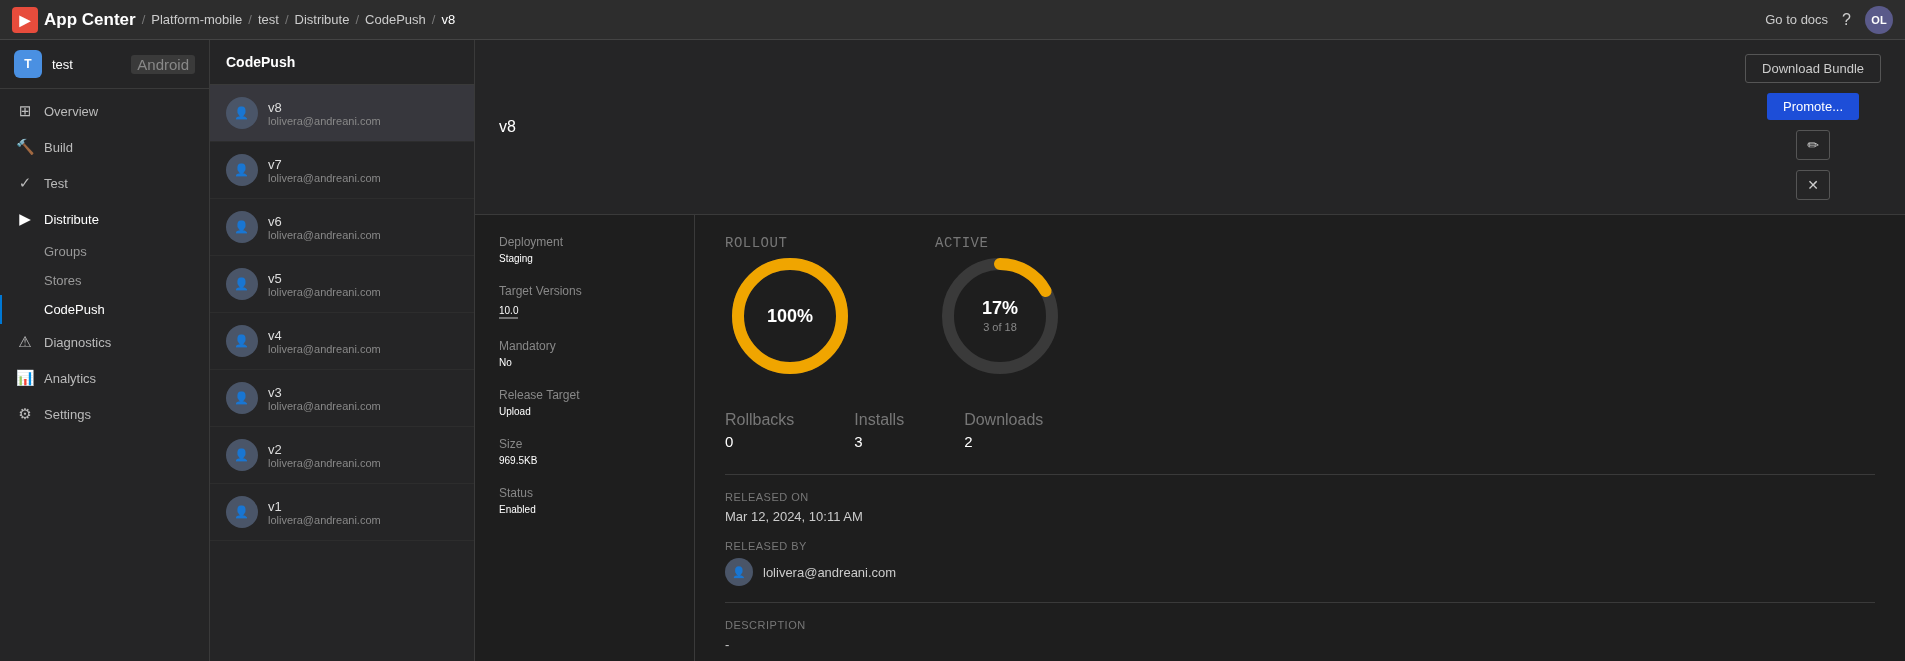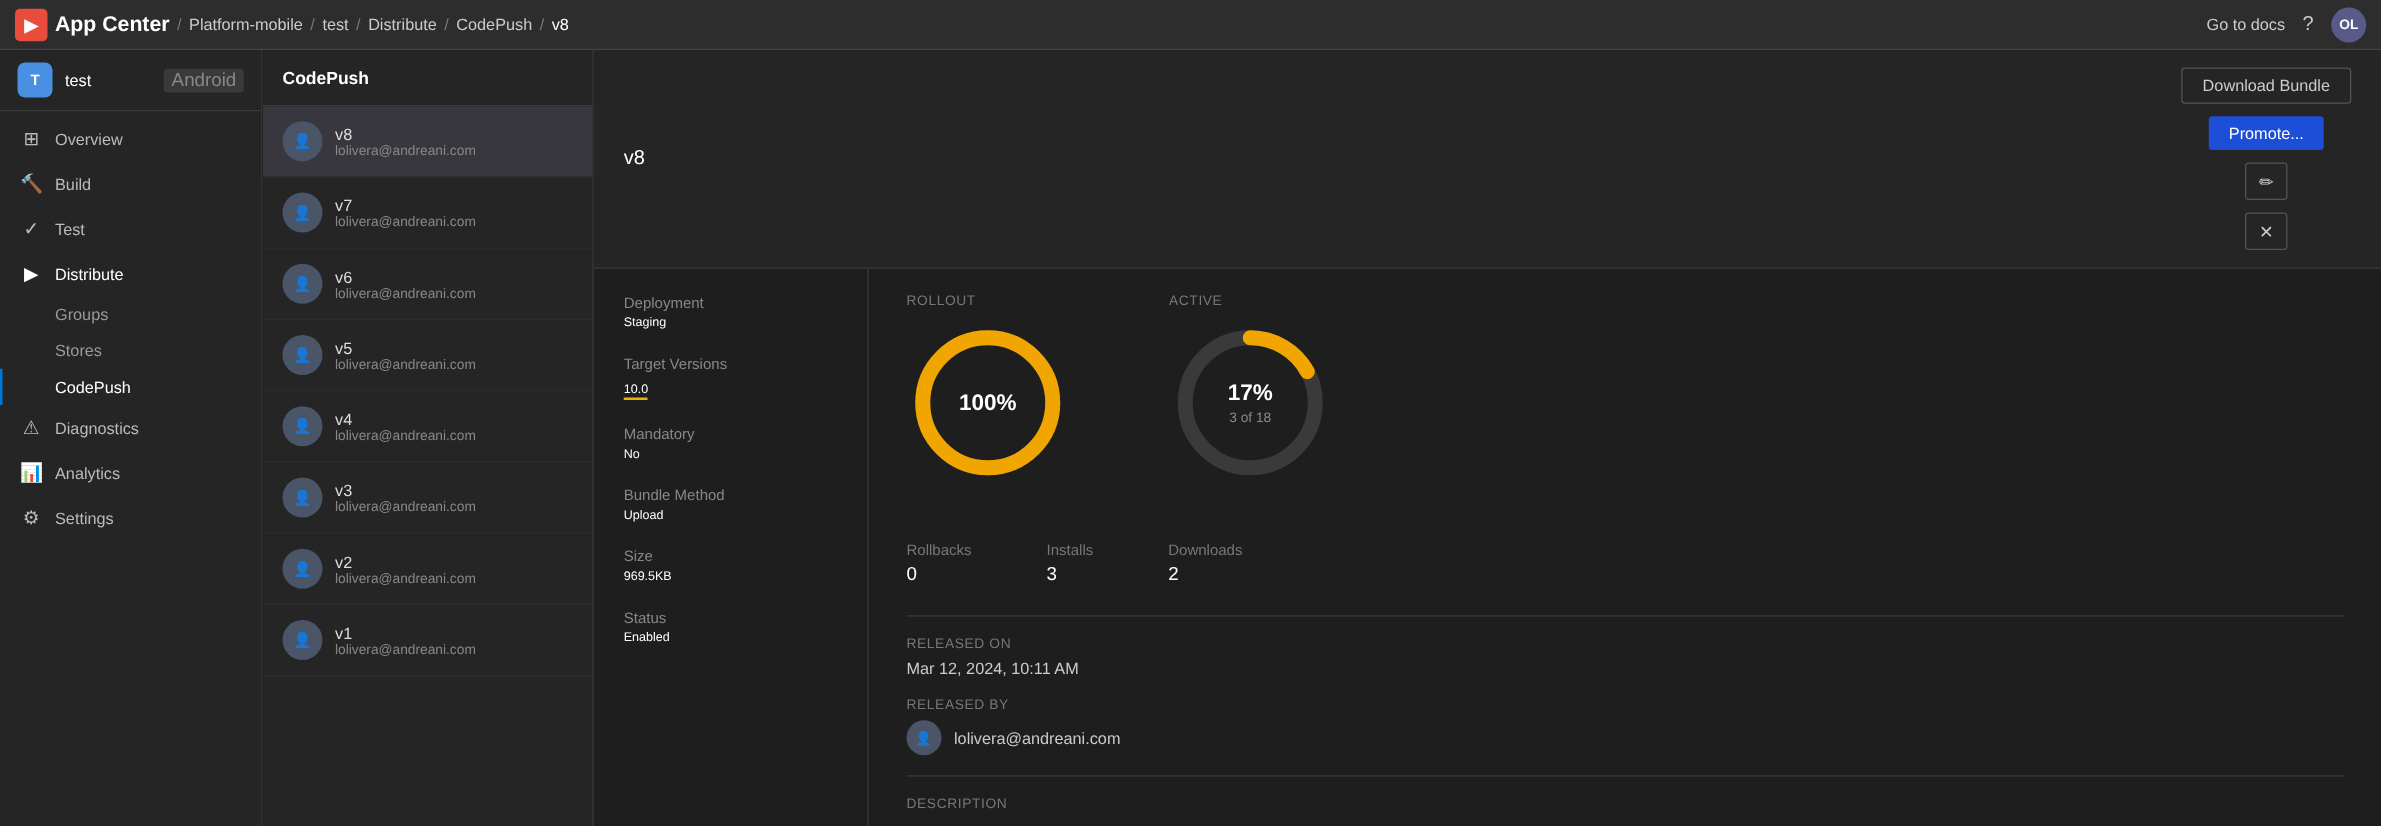--- a/index.html
+++ b/index.html
@@ -297,21 +297,21 @@
       color: #888;
       font-size: 12px;
       margin-bottom: 4px;
     }
     .meta-value {
       color: #fff;
       font-size: 10px;
       font-weight: 500;
     }
     .meta-value.underline {
-      border-bottom: 2px solid #eab308;
+      border-bottom: 2px solid #737373;
       display: inline-block;
       padding-bottom: 1px;
     }
 
     
     .stats-section {
       flex: 1;
       padding: 20px 30px;
       overflow-y: auto;
     }
@@ -322,24 +322,24 @@
       margin-bottom: 30px;
     }
 
     .chart-container {
       display: flex;
       flex-direction: column;
       align-items: flex-start;
     }
     .chart-label {
       color: #777;
-      font-size: 11px;
+      font-size: 14px;
       text-transform: uppercase;
       letter-spacing: 0.5px;
-      margin-bottom: 10px;
+      font-family: Liberation Mono, monospace;
     }
 
     
     .donut-wrapper {
       position: relative;
       width: 130px;
       height: 130px;
       display: flex;
       align-items: center;
       justify-content: center;
@@ -365,23 +365,22 @@
       color: #888;
     }
 
     .stats-grid {
       display: flex;
       gap: 60px;
       margin-bottom: 24px;
     }
     .stat-item .stat-label {
       color: #777;
-      font-size: 12px;
+      font-size: 16px;
       margin-bottom: 4px;
-      margin-top: 16px;
     }
     .stat-item .stat-value {
       color: #fff;
       font-size: 15px;
       font-weight: 500;
     }
 
     .divider {
       border: none;
       border-top: 1px solid #3a3a3a;
@@ -589,21 +588,21 @@
           </div>
           <div class="meta-field">
             <div class="meta-label">Target Versions</div>
             <div class="meta-value underline">10.0</div>
           </div>
           <div class="meta-field">
             <div class="meta-label">Mandatory</div>
             <div class="meta-value">No</div>
           </div>
           <div class="meta-field">
-            <div class="meta-label">Bundle Method</div>
+            <div class="meta-label">Release Target</div>
             <div class="meta-value">Upload</div>
           </div>
           <div class="meta-field">
             <div class="meta-label">Size</div>
             <div class="meta-value">969.5KB</div>
           </div>
           <div class="meta-field">
             <div class="meta-label">Status</div>
             <div class="meta-value">Enabled</div>
           </div>

